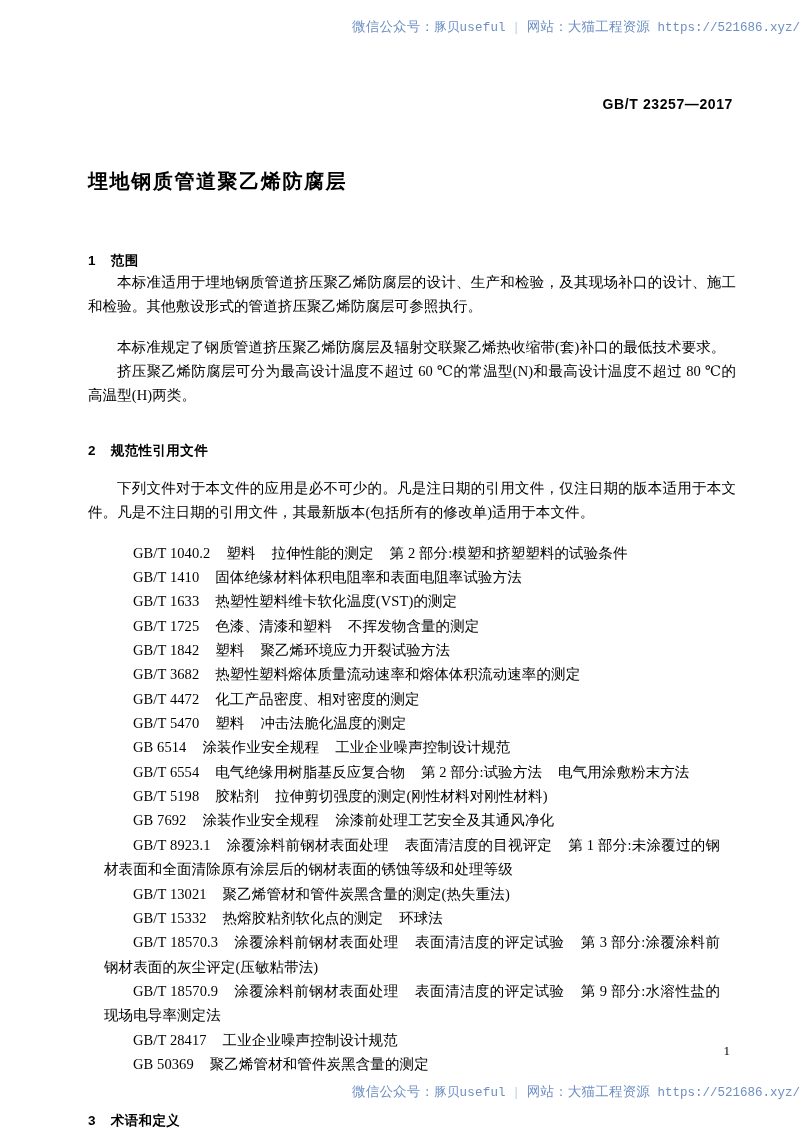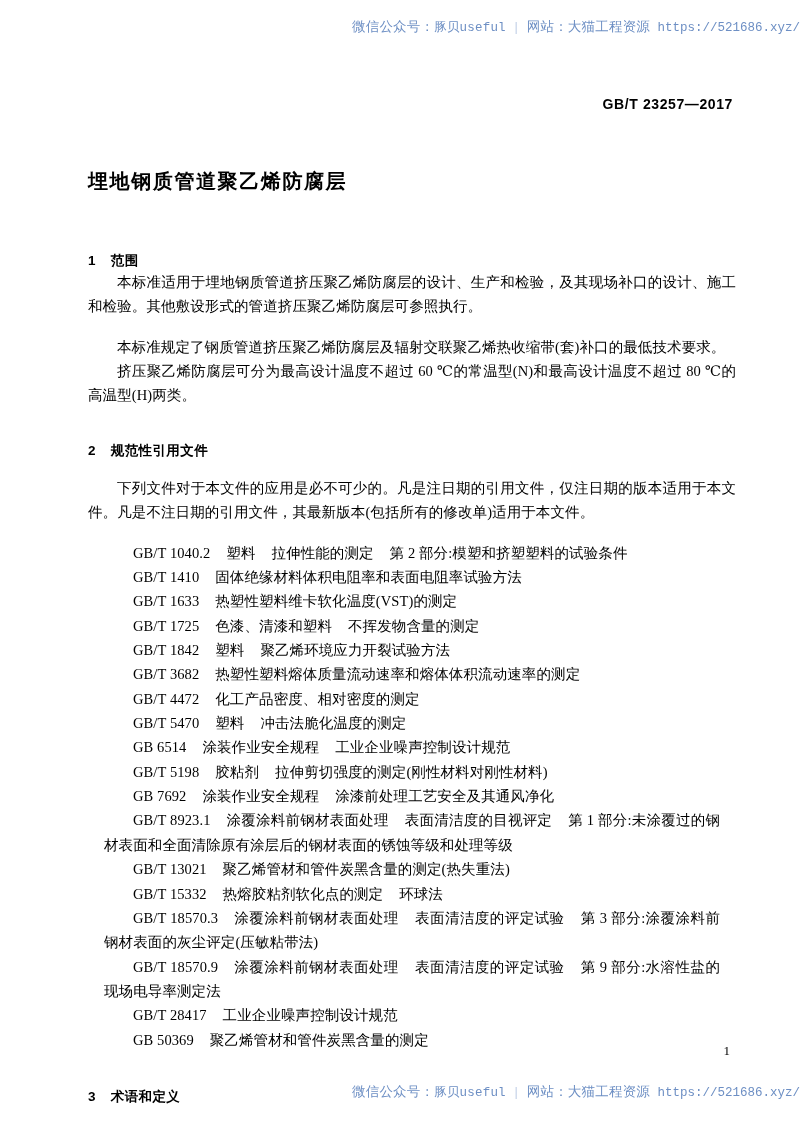--- a/index.html
+++ b/index.html
@@ -159,20 +159,21 @@
     <ul class="ref-list" id="ref-list">
         <li><span class="num">GB/T 1040.2</span><span class="gap-s"></span><span>塑料</span><span class="gap-s"></span><span>拉伸性能的测定</span><span class="gap-s"></span><span>第 2 部分:模塑和挤塑塑料的试验条件</span></li>
         <li><span class="num">GB/T 1410</span><span class="gap-s"></span><span>固体绝缘材料体积电阻率和表面电阻率试验方法</span></li>
         <li><span class="num">GB/T 1633</span><span class="gap-s"></span><span>热塑性塑料维卡软化温度(VST)的测定</span></li>
         <li><span class="num">GB/T 1725</span><span class="gap-s"></span><span>色漆、清漆和塑料</span><span class="gap-s"></span><span>不挥发物含量的测定</span></li>
         <li><span class="num">GB/T 1842</span><span class="gap-s"></span><span>塑料</span><span class="gap-s"></span><span>聚乙烯环境应力开裂试验方法</span></li>
         <li><span class="num">GB/T 3682</span><span class="gap-s"></span><span>热塑性塑料熔体质量流动速率和熔体体积流动速率的测定</span></li>
         <li><span class="num">GB/T 4472</span><span class="gap-s"></span><span>化工产品密度、相对密度的测定</span></li>
         <li><span class="num">GB/T 5470</span><span class="gap-s"></span><span>塑料</span><span class="gap-s"></span><span>冲击法脆化温度的测定</span></li>
         <li><span class="num">GB 6514</span><span class="gap-s"></span><span>涂装作业安全规程</span><span class="gap-s"></span><span>工业企业噪声控制设计规范</span></li>
+        <li><span class="num">GB/T 6554</span><span class="gap-s"></span><span>电气绝缘用树脂基反应复合物</span><span class="gap-s"></span><span>第 2 部分:试验方法</span><span class="gap-s"></span><span>电气用涂敷粉末方法</span></li>
         <li><span class="num">GB/T 5198</span><span class="gap-s"></span><span>胶粘剂</span><span class="gap-s"></span><span>拉伸剪切强度的测定(刚性材料对刚性材料)</span></li>
         <li><span class="num">GB 7692</span><span class="gap-s"></span><span>涂装作业安全规程</span><span class="gap-s"></span><span>涂漆前处理工艺安全及其通风净化</span></li>
         <li><span class="num">GB/T 8923.1</span><span class="gap-s"></span><span>涂覆涂料前钢材表面处理</span><span class="gap-s"></span><span>表面清洁度的目视评定</span><span class="gap-s"></span><span>第 1 部分:未涂覆过的钢材表面和全面清除原有涂层后的钢材表面的锈蚀等级和处理等级</span></li>
         <li><span class="num">GB/T 13021</span><span class="gap-s"></span><span>聚乙烯管材和管件炭黑含量的测定(热失重法)</span></li>
         <li><span class="num">GB/T 15332</span><span class="gap-s"></span><span>热熔胶粘剂软化点的测定</span><span class="gap-s"></span><span>环球法</span></li>
         <li><span class="num">GB/T 18570.3</span><span class="gap-s"></span><span>涂覆涂料前钢材表面处理</span><span class="gap-s"></span><span>表面清洁度的评定试验</span><span class="gap-s"></span><span>第 3 部分:涂覆涂料前钢材表面的灰尘评定(压敏粘带法)</span></li>
         <li><span class="num">GB/T 18570.9</span><span class="gap-s"></span><span>涂覆涂料前钢材表面处理</span><span class="gap-s"></span><span>表面清洁度的评定试验</span><span class="gap-s"></span><span>第 9 部分:水溶性盐的现场电导率测定法</span></li>
         <li><span class="num">GB/T 28417</span><span class="gap-s"></span><span>工业企业噪声控制设计规范</span></li>
         <li><span class="num">GB 50369</span><span class="gap-s"></span><span>聚乙烯管材和管件炭黑含量的测定</span></li>
       </ul>

